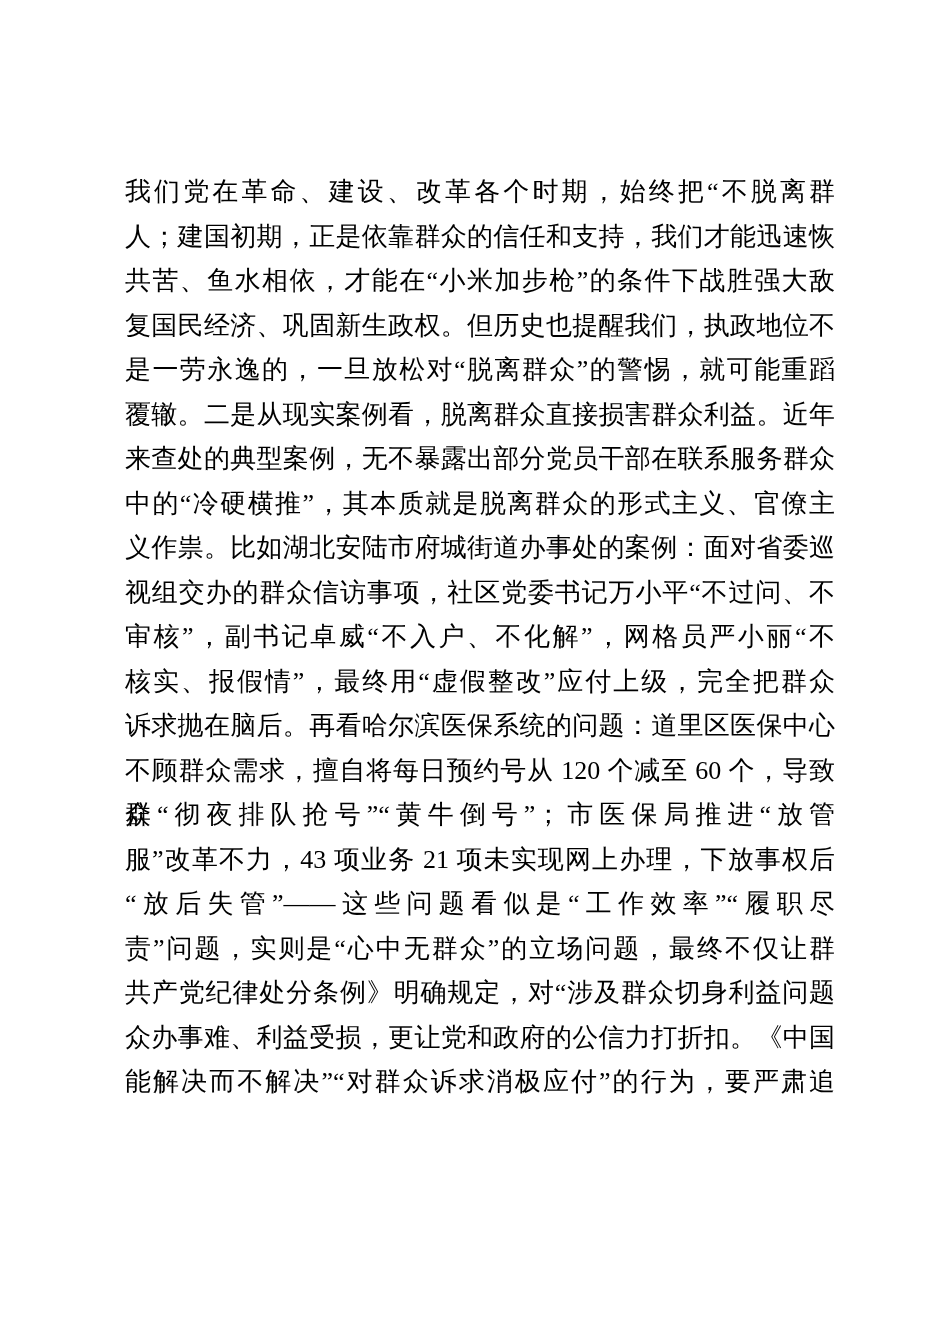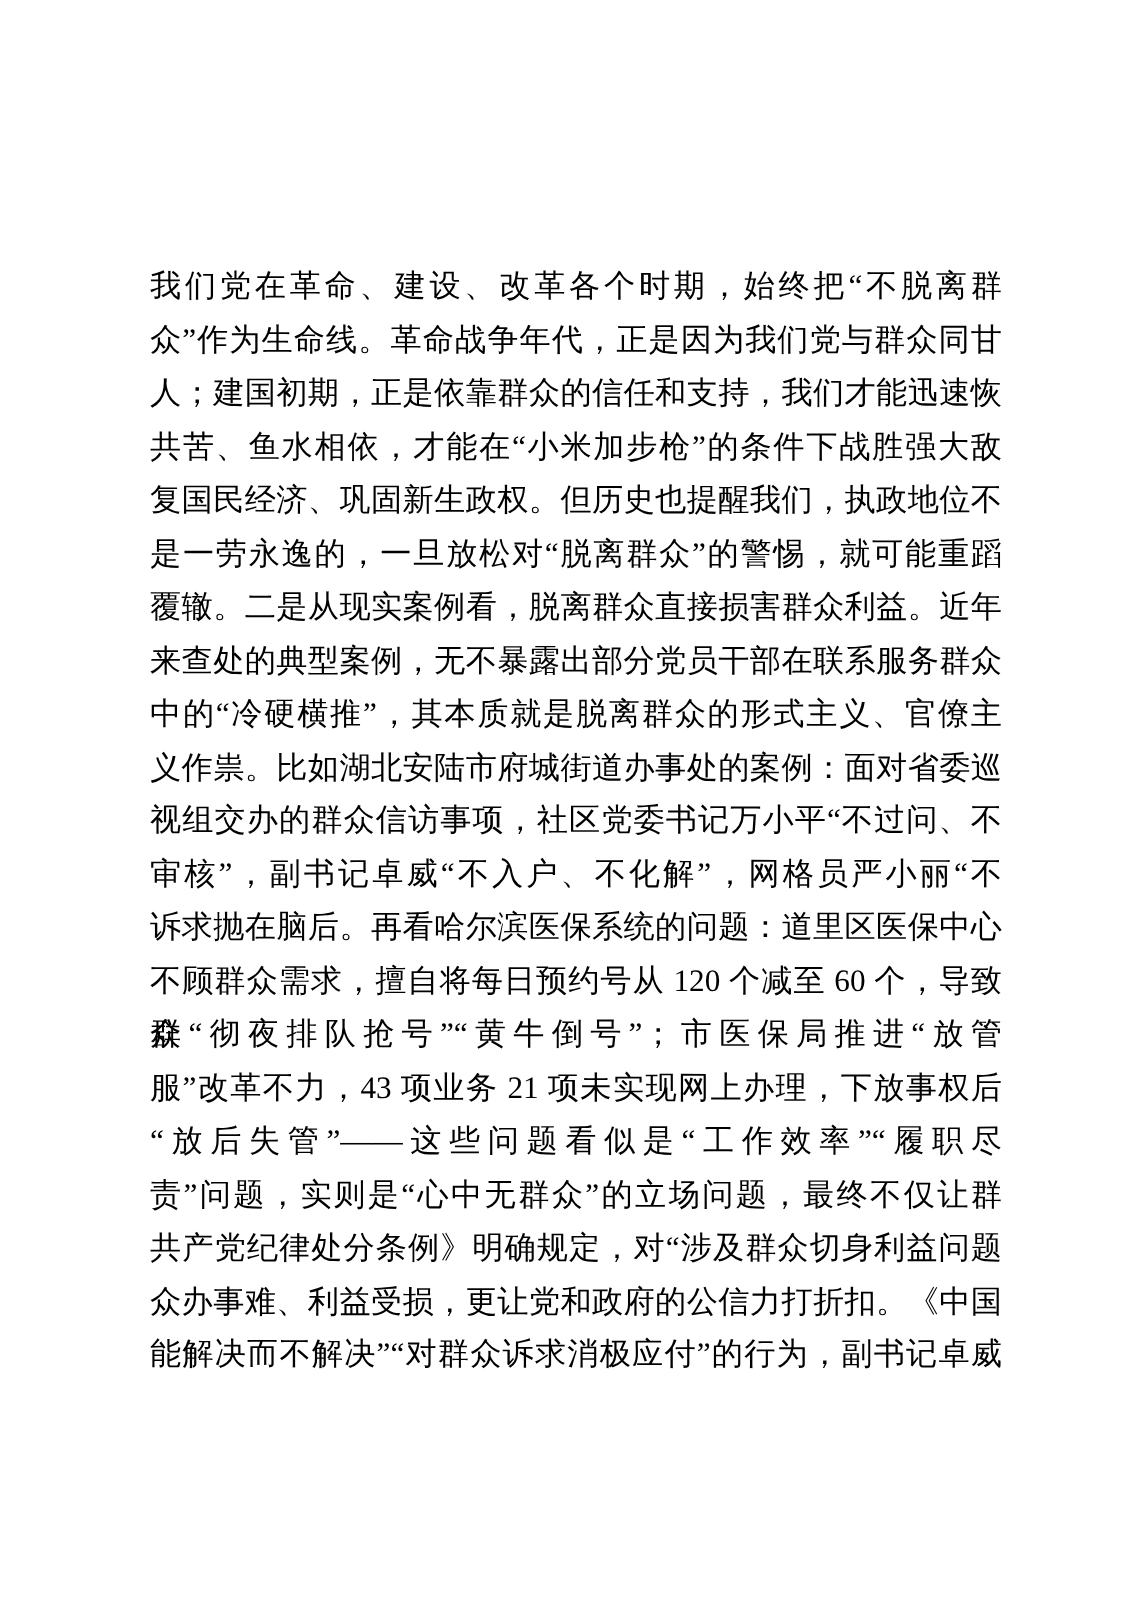--- a/index.html
+++ b/index.html
@@ -20,49 +20,48 @@
     background: #ffffff;
   }
   .text-block {
     position: absolute;
     left: 125px;
     top: 170px;
     width: 710px;
     color: #000000;
     font-size: 26px;
     line-height: 44.5px;
-    margin-top: 47px;
   }
   .line {
     text-align: justify;
     text-align-last: justify;
     height: 44.5px;
     overflow: visible;
   }
 </style>
 </head>
 <body>
 
 <div class="page">
   <div class="text-block">
       <div class="line">我们党在革命、建设、改革各个时期，始终把“不脱离群</div>
-      <div class="line">众”作为生命线。革命战争年代，正是因为我们党与群众同甘</div>
       <div class="line">人；建国初期，正是依靠群众的信任和支持，我们才能迅速恢</div>
       <div class="line">共苦、鱼水相依，才能在“小米加步枪”的条件下战胜强大敌</div>
       <div class="line">复国民经济、巩固新生政权。但历史也提醒我们，执政地位不</div>
       <div class="line">是一劳永逸的，一旦放松对“脱离群众”的警惕，就可能重蹈</div>
       <div class="line">覆辙。二是从现实案例看，脱离群众直接损害群众利益。近年</div>
       <div class="line">来查处的典型案例，无不暴露出部分党员干部在联系服务群众</div>
       <div class="line">中的“冷硬横推”，其本质就是脱离群众的形式主义、官僚主</div>
       <div class="line">义作祟。比如湖北安陆市府城街道办事处的案例：面对省委巡</div>
       <div class="line">视组交办的群众信访事项，社区党委书记万小平“不过问、不</div>
       <div class="line">审核”，副书记卓威“不入户、不化解”，网格员严小丽“不</div>
+      <div class="line">核实、报假情”，最终用“虚假整改”应付上级，完全把群众</div>
       <div class="line">诉求抛在脑后。再看哈尔滨医保系统的问题：道里区医保中心</div>
       <div class="line">不顾群众需求，擅自将每日预约号从 120 个减至 60 个，导致群</div>
       <div class="line">众“彻夜排队抢号”“黄牛倒号”；市医保局推进“放管</div>
       <div class="line">服”改革不力，43 项业务 21 项未实现网上办理，下放事权后</div>
       <div class="line">“放后失管”——这些问题看似是“工作效率”“履职尽</div>
       <div class="line">责”问题，实则是“心中无群众”的立场问题，最终不仅让群</div>
       <div class="line">共产党纪律处分条例》明确规定，对“涉及群众切身利益问题</div>
       <div class="line">众办事难、利益受损，更让党和政府的公信力打折扣。《中国</div>
-      <div class="line">能解决而不解决”“对群众诉求消极应付”的行为，副书记卓威</div>
+      <div class="line">能解决而不解决”“对群众诉求消极应付”的行为，要严肃追</div>
     </div>
 </div>
 
 </body></html>

